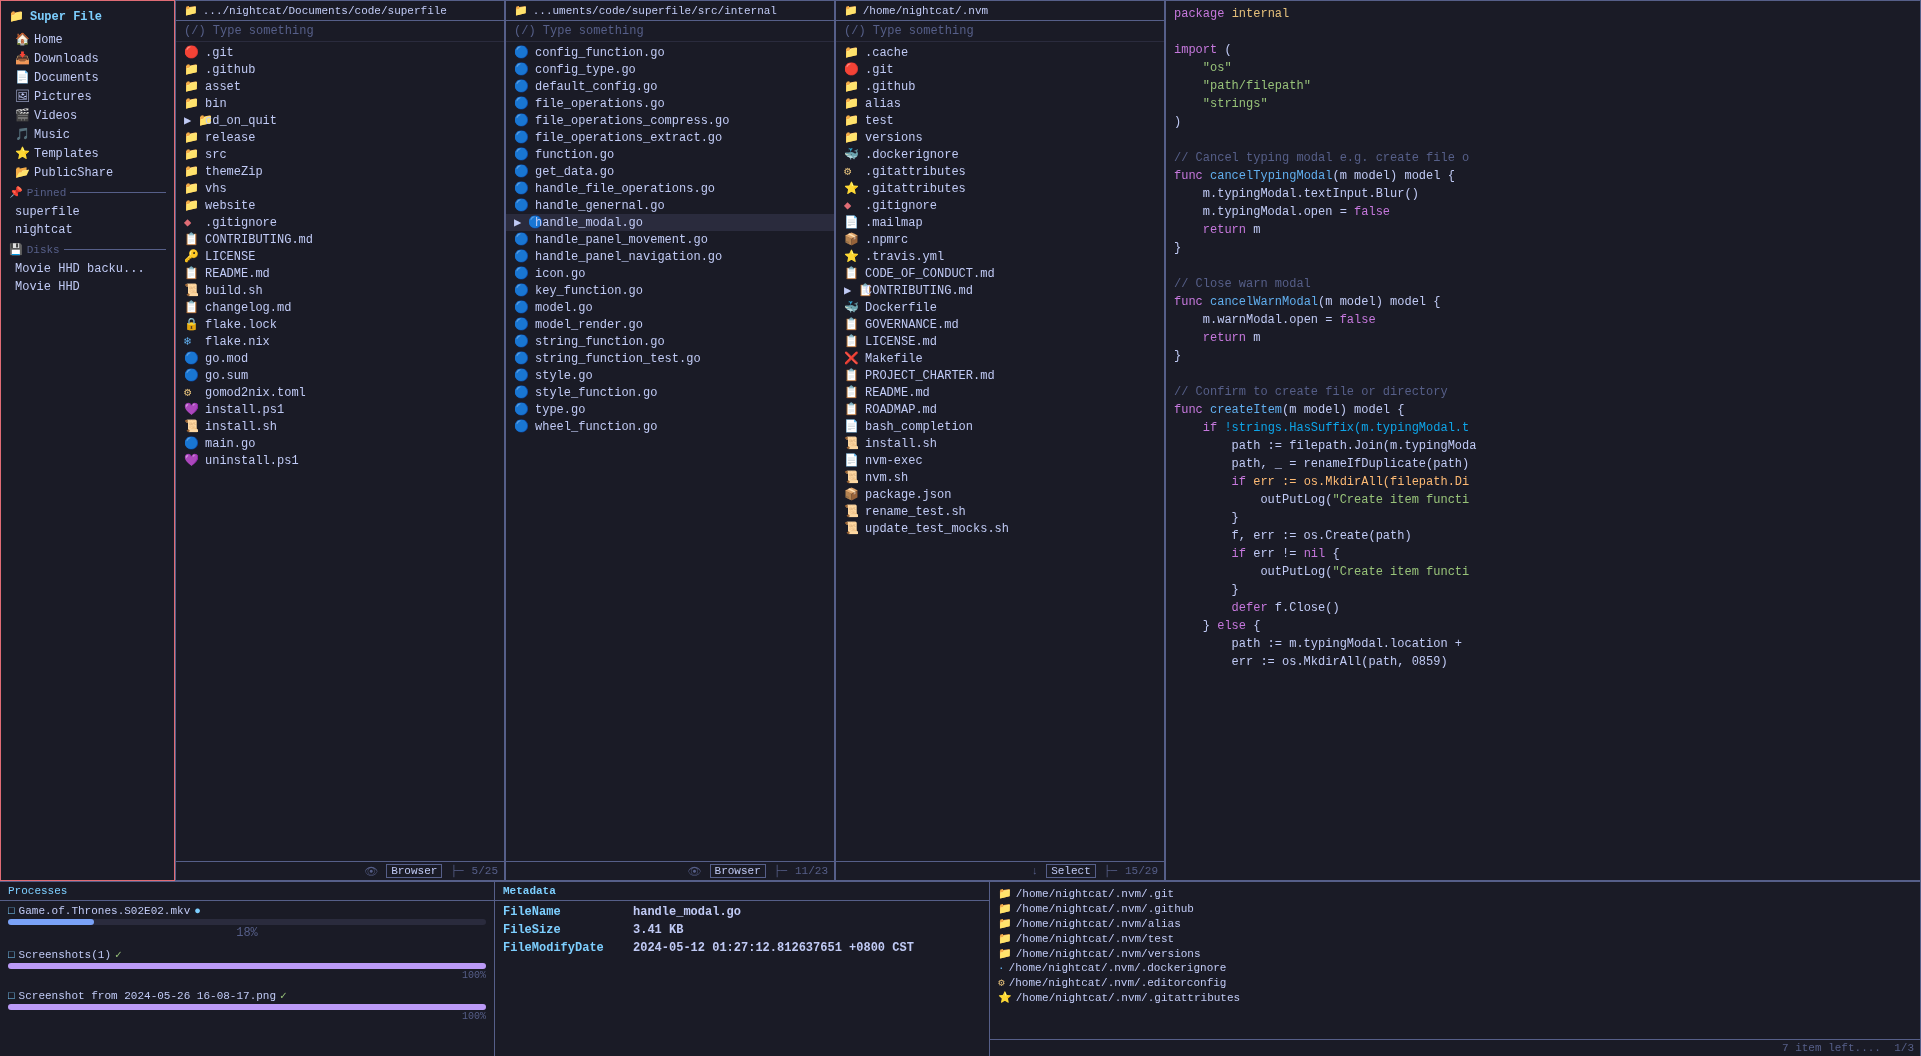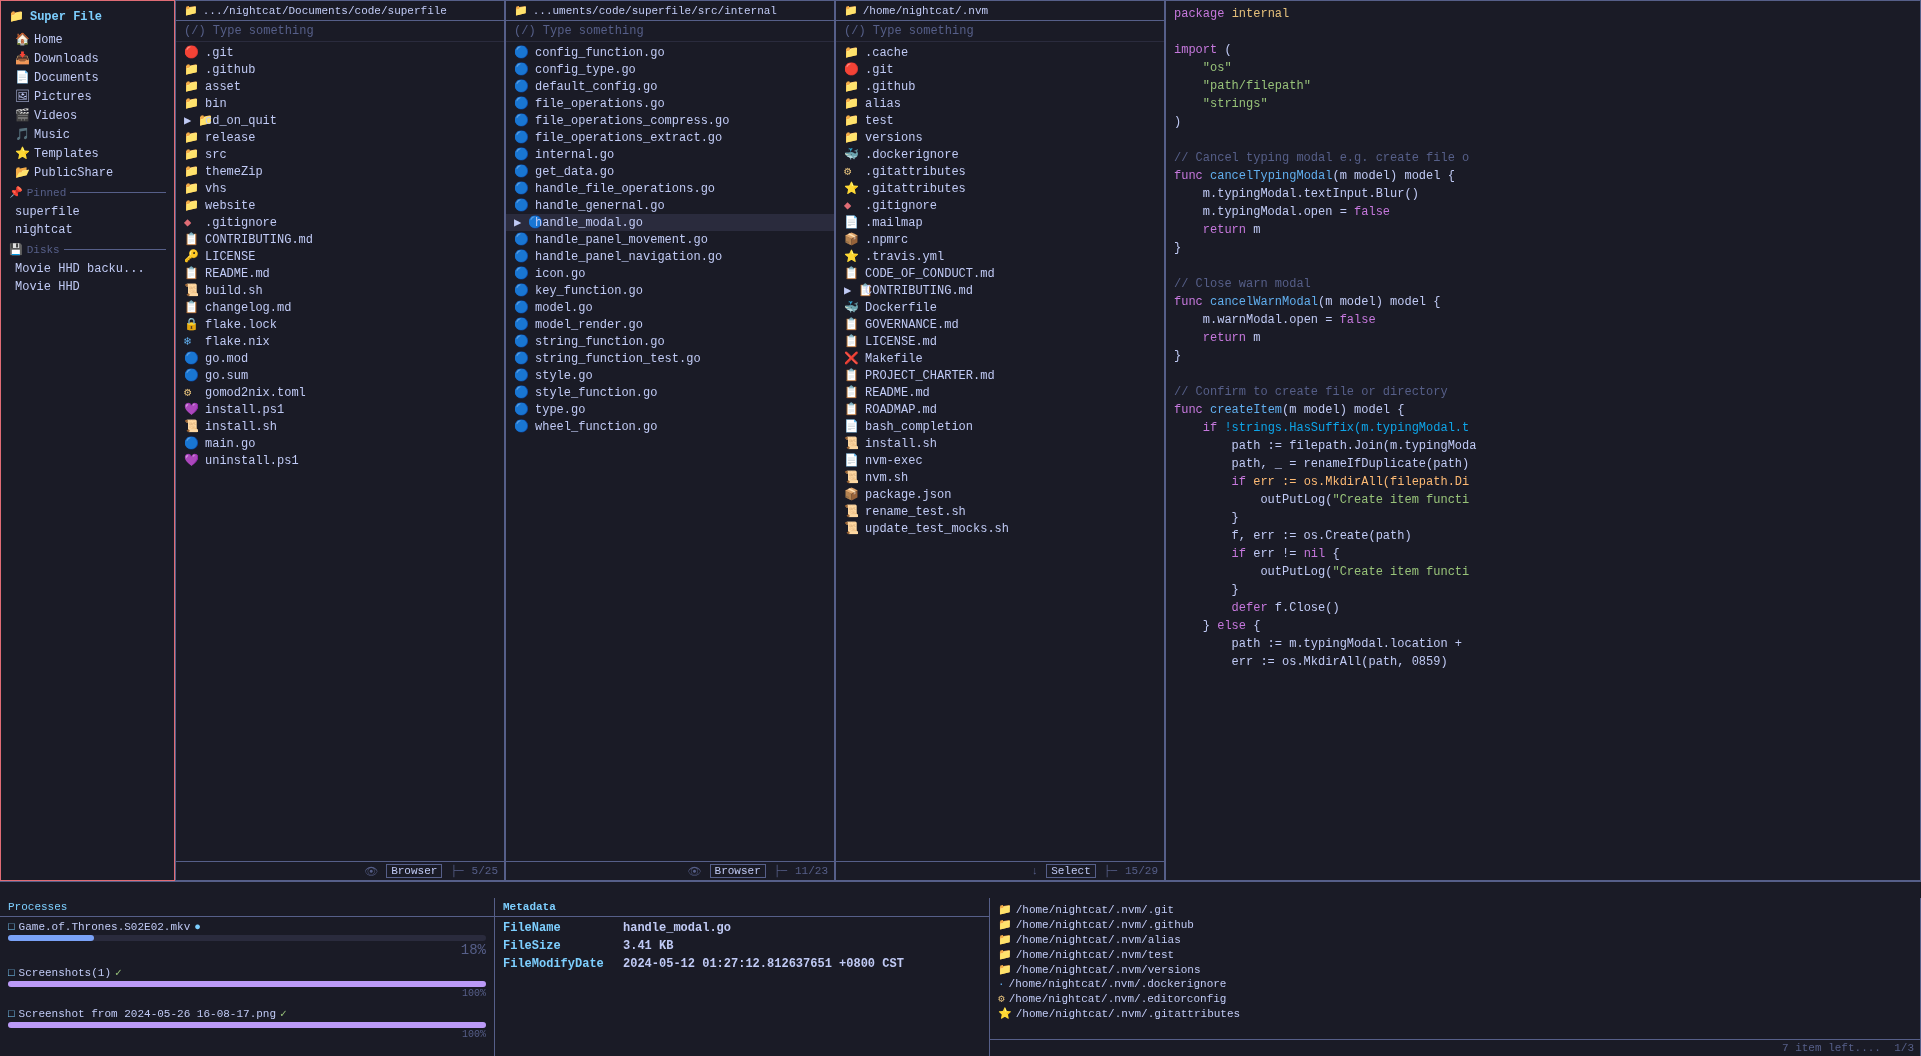--- a/index.html
+++ b/index.html
@@ -143,21 +143,20 @@
     .bottom-area {
       height: 175px;
       display: flex;
       border-top: 1px solid #565f89;
     }
 
     .bottom-panel {
       border-right: 1px solid #565f89;
       display: flex;
       flex-direction: column;
-      margin-top: 16px;
     }
     .bottom-panel-header {
       padding: 3px 8px;
       font-size: 11px;
       color: #7dcfff;
       border-bottom: 1px solid #565f89;
     }
     .bottom-panel-content {
       flex: 1;
       overflow: hidden;
@@ -186,20 +185,21 @@
     }
     .progress-bar-fill {
       height: 6px;
       border-radius: 3px;
     }
     .progress-bar-fill.blue { background: #7aa2f7; }
     .progress-bar-fill.purple { background: #bb9af7; }
 
     .metadata-row {
       display: flex;
+      gap: 10px;
       margin-bottom: 4px;
       font-size: 12px;
     }
     .metadata-key { color: #7dcfff; width: 120px; flex-shrink: 0; }
     .metadata-val { color: #c0caf5; }
 
     .clipboard-item {
       padding: 1px 0;
       font-size: 11px;
       color: #c0caf5;
@@ -469,21 +469,21 @@
           <div class="file-item ">
       <span class="fi-icon"><span class="c-go">🔵</span></span>
       <span>file_operations_compress.go</span>
     </div>
           <div class="file-item ">
       <span class="fi-icon"><span class="c-go">🔵</span></span>
       <span>file_operations_extract.go</span>
     </div>
           <div class="file-item ">
       <span class="fi-icon"><span class="c-go">🔵</span></span>
-      <span>internal.go</span>
+      <span>function.go</span>
     </div>
           <div class="file-item ">
       <span class="fi-icon"><span class="c-go">🔵</span></span>
       <span>get_data.go</span>
     </div>
           <div class="file-item ">
       <span class="fi-icon"><span class="c-go">🔵</span></span>
       <span>handle_file_operations.go</span>
     </div>
           <div class="file-item ">
@@ -737,21 +737,21 @@
     <div class="bottom-panel-content" id="processes-content">
         <div class="process-item">
     <div class="process-name">
       <span style="color:#7dcfff">□</span>
       <span>Game.of.Thrones.S02E02.mkv</span>
       <span style="color:#7dcfff">●</span>
     </div>
     <div class="progress-bar-bg">
       <div class="progress-bar-fill blue" style="width:18%"></div>
     </div>
-    <div style="text-align:right;font-size:14px;color:#565f89;margin-top:1px">18%</div>
+    <div style="text-align:center;font-size:12px;color:#565f89;margin-top:1px">18%</div>
   </div>
         <div class="process-item">
     <div class="process-name">
       <span style="color:#7dcfff">□</span>
       <span>Screenshots(1)</span>
       <span style="color:#98c379">✓</span>
     </div>
     <div class="progress-bar-bg">
       <div class="progress-bar-fill purple" style="width:100%"></div>
     </div>

